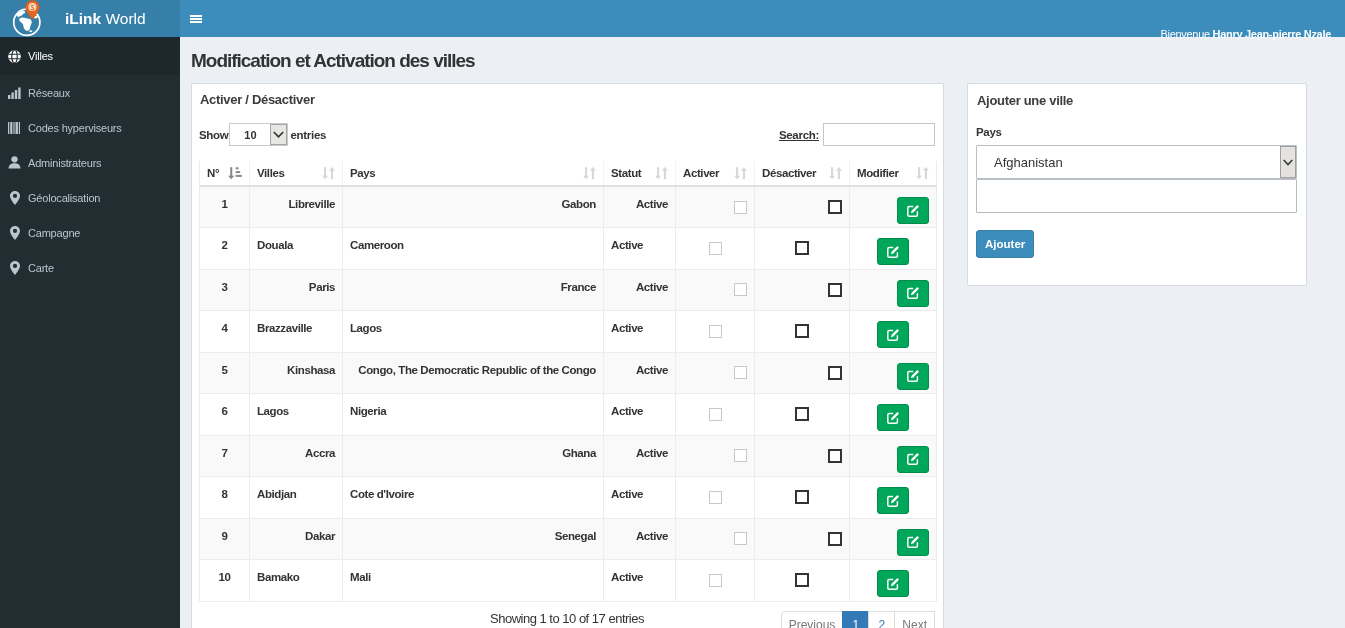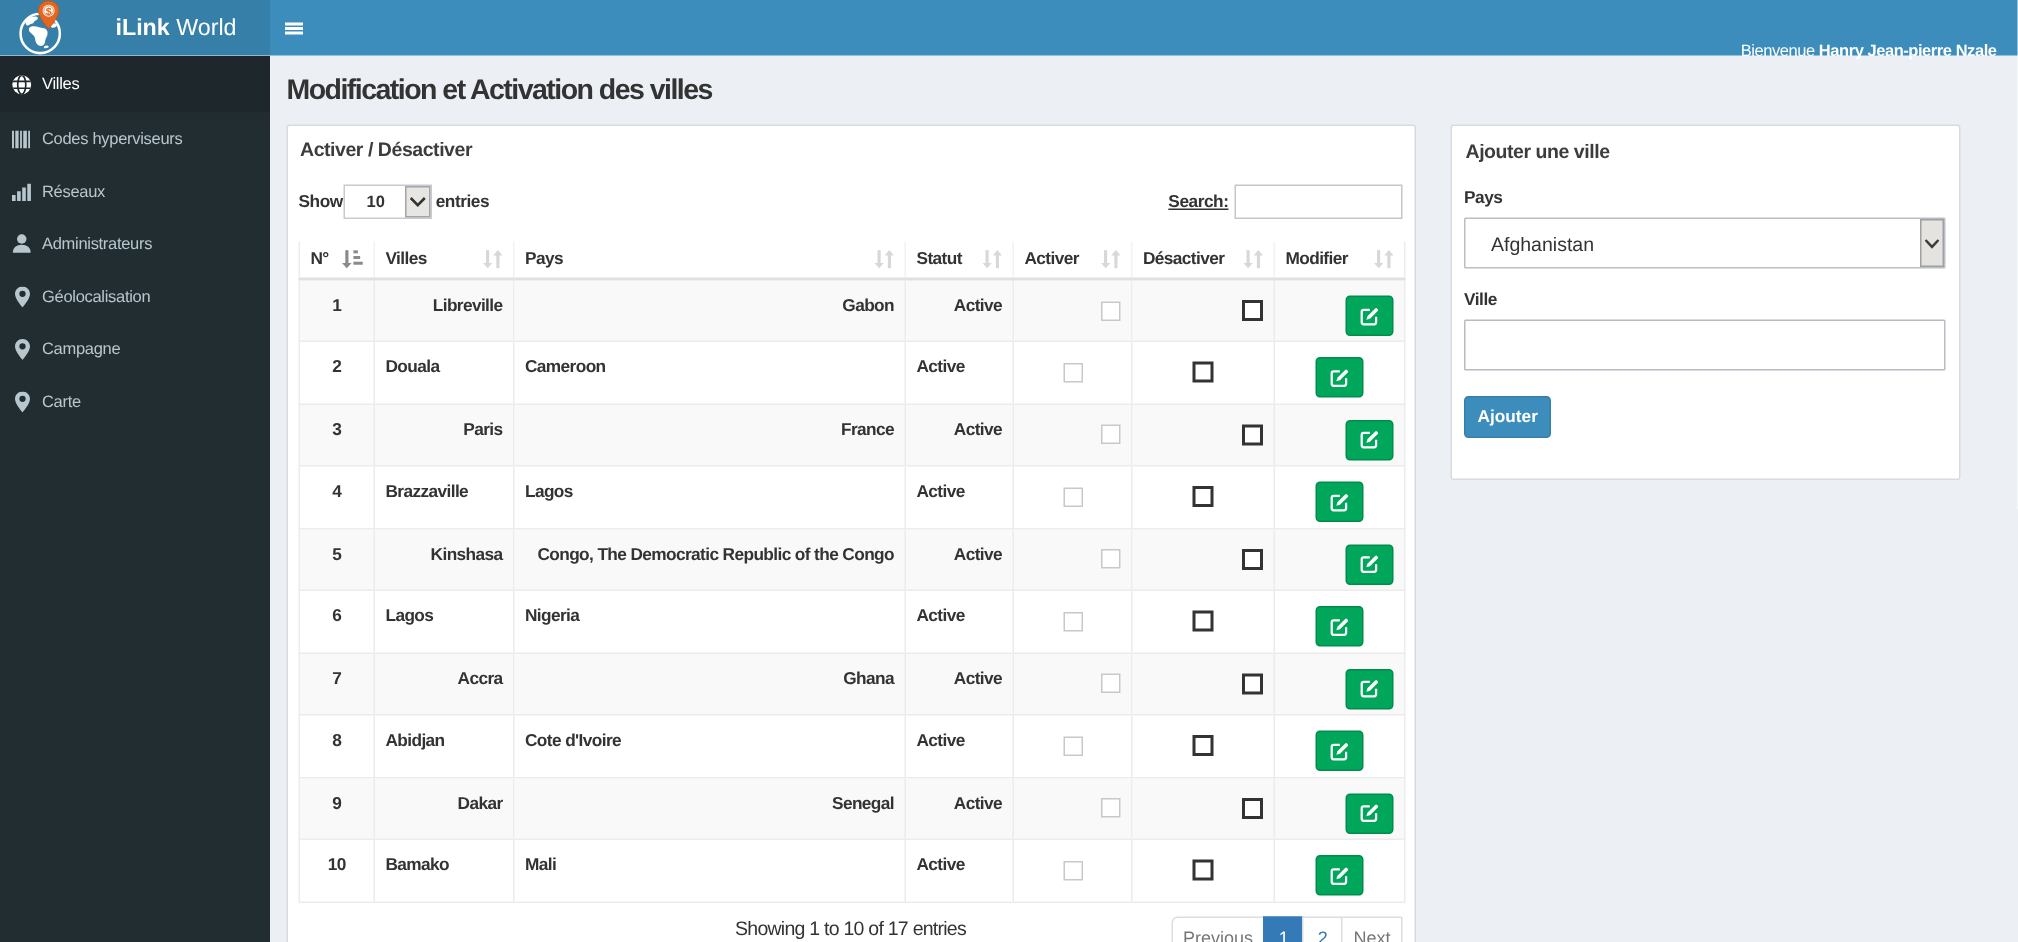--- a/index.html
+++ b/index.html
@@ -5,21 +5,21 @@
 <style>
 * { box-sizing: border-box; margin: 0; padding: 0; }
 html,body { width:1345px; height:628px; overflow:hidden; }
 body { font-family:"Liberation Sans", sans-serif; background:#ecf0f5; color:#333; }
 
 
 .header { position:fixed; top:0; left:0; width:1345px; height:37px; z-index:10; }
 .logo { position:absolute; left:0; top:0; width:180px; height:37px; background:#367fa9; color:#fff;
   display:flex; align-items:center; }
 .logo svg { margin-left:11px; margin-top:0; }
-.logo-text { font-size:15.5px; margin-left:24px; }
+.logo-text { font-size:15.5px; margin-left:12px; }
 .logo-text b { font-weight:700; }
 .navbar { position:absolute; left:180px; top:0; right:0; height:37px; background:#3c8dbc; }
 .hamburger { position:absolute; left:10px; top:15px; width:12px; }
 .hamburger div { height:2px; background:#fff; margin-bottom:1px; }
 .welcome { position:absolute; right:14px; top:16px; line-height:37px; color:#fff; font-size:11px; letter-spacing:-0.3px; }
 
 
 .sidebar { position:fixed; top:37px; left:0; width:180px; bottom:0; background:#222d32; z-index:9; }
 .sm-item { display:flex; align-items:center; height:35px; color:#b8c7ce; font-size:11px; letter-spacing:-0.2px; }
 .sm-item.active { background:#1e282c; color:#fff; height:38px; }
@@ -123,38 +123,38 @@
       <g clip-path="url(#gc)" stroke="#1e282c" stroke-width="1.1" fill="none">
         <ellipse cx="6.5" cy="6.5" rx="2.7" ry="6.3"></ellipse>
         <line x1="0" y1="4.2" x2="13" y2="4.2"></line>
         <line x1="0" y1="8.8" x2="13" y2="8.8"></line>
       </g>
         </svg>
     </span>Villes</div>
   <div class="sm-item"><span class="sm-icon">
     <svg width="13" height="12" viewBox="0 0 13 12">
           <g fill="#b8c7ce">
+            <rect x="0" y="8" width="2.4" height="4"></rect>
+            <rect x="3.4" y="5.5" width="2.4" height="6.5"></rect>
+            <rect x="6.8" y="3" width="2.4" height="9"></rect>
+            <rect x="10.2" y="0.5" width="2.4" height="11.5"></rect>
+          </g>
+        </svg>
+    </span>Réseaux</div>
+  <div class="sm-item"><span class="sm-icon">
+    <svg width="13" height="12" viewBox="0 0 13 12">
+          <g fill="#b8c7ce">
             <rect x="0" y="0" width="1.3" height="12"></rect>
             <rect x="2.2" y="0" width="2.2" height="12"></rect>
             <rect x="5.4" y="0" width="1.2" height="12"></rect>
             <rect x="7.5" y="0" width="2.4" height="12"></rect>
             <rect x="10.8" y="0" width="1.2" height="12"></rect>
           </g>
         </svg>
     </span>Codes hyperviseurs</div>
-  <div class="sm-item"><span class="sm-icon">
-    <svg width="13" height="12" viewBox="0 0 13 12">
-          <g fill="#b8c7ce">
-            <rect x="0" y="8" width="2.4" height="4"></rect>
-            <rect x="3.4" y="5.5" width="2.4" height="6.5"></rect>
-            <rect x="6.8" y="3" width="2.4" height="9"></rect>
-            <rect x="10.2" y="0.5" width="2.4" height="11.5"></rect>
-          </g>
-        </svg>
-    </span>Réseaux</div>
   <div class="sm-item"><span class="sm-icon">
     <svg width="13" height="13" viewBox="0 0 14 14">
           <g fill="#b8c7ce">
             <circle cx="7" cy="3.6" r="3.4"></circle>
             <path d="M0.6 13.5 C0.6 9.8 3.2 7.8 7 7.8 C10.8 7.8 13.4 9.8 13.4 13.5 Z"></path>
           </g>
         </svg>
     </span>Administrateurs</div>
   <div class="sm-item"><span class="sm-icon">
     <svg width="10" height="14" viewBox="0 0 10 14">
@@ -422,18 +422,17 @@
       <div class="box-title">Ajouter une ville</div>
       <div class="frm-label" style="margin-top:18px;">Pays</div>
       <div class="bigsel">
           <span class="bigsel-val">Afghanistan</span>
           <span class="bigsel-arrow">
             <svg width="10" height="7" viewBox="0 0 10 7">
               <path d="M0.7 1 L5 5.6 L9.3 1" fill="none" stroke="#3a3a3a" stroke-width="1.6"></path>
             </svg>
           </span>
         </div>
-      <div class="frm-label">Ville</div>
       <div class="txt"></div>
       <span class="btn-add">Ajouter</span>
     </div>
   </div>
 </div>
 
 </body></html>

